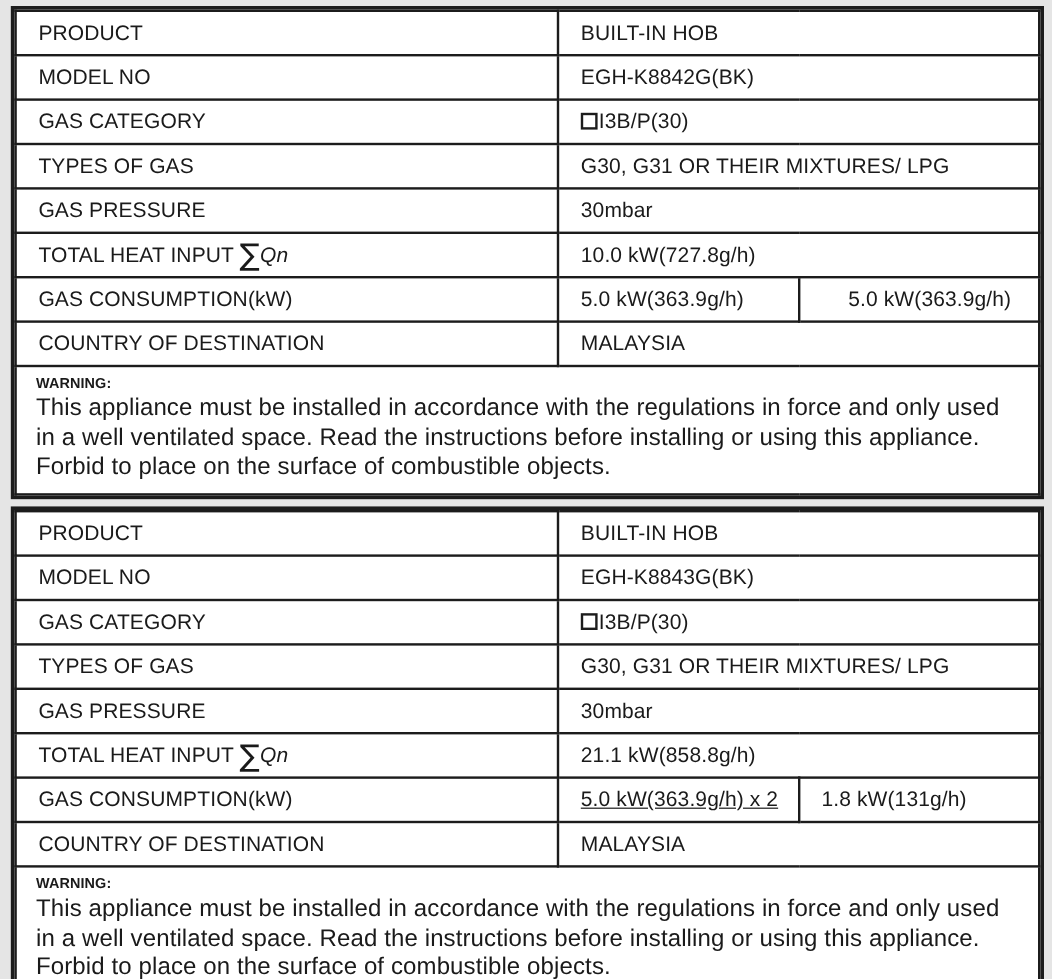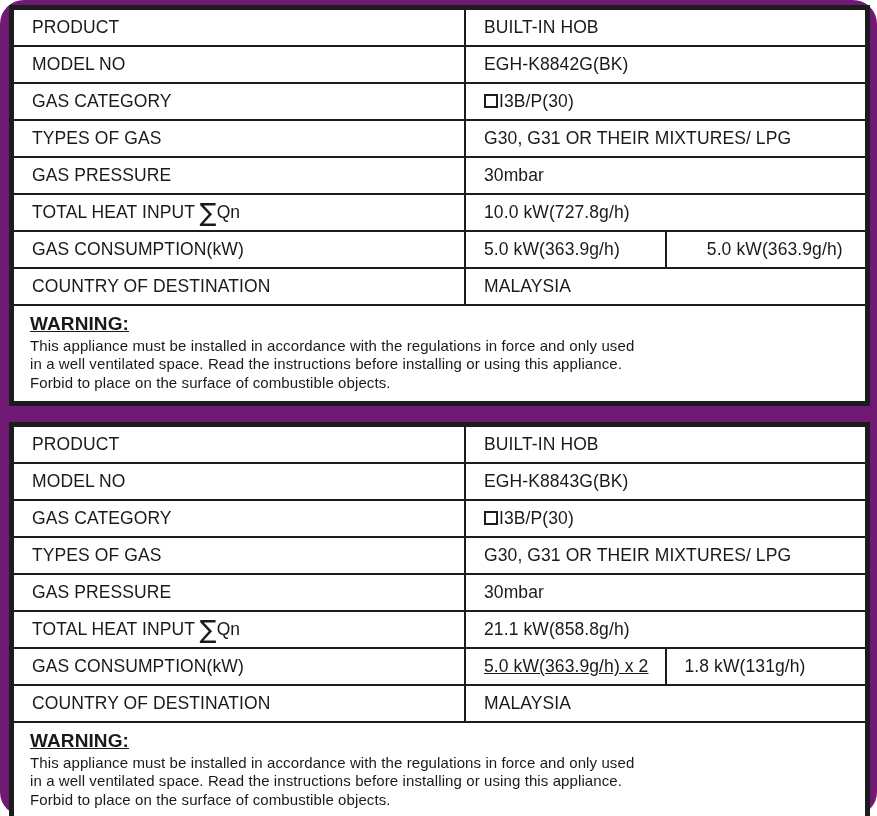--- a/index.html
+++ b/index.html
@@ -12,23 +12,22 @@
     height: 816px;
     font-family: "Liberation Sans", sans-serif;
     color: #1a1a1a;
     overflow: hidden;
   }
 
   .sheet {
     position: relative;
     width: 877px;
     height: 816px;
-    background: #701a75;
+    background: #e5e5e5;
     box-sizing: border-box;
-    border-radius: 24px;
   }
 
   .spec-table {
     position: absolute;
     left: 9px;
     width: 861px;
     border: 3px solid #1c1c1c;
     border-collapse: collapse;
     box-sizing: border-box;
     background: #ffffff;
@@ -80,20 +79,21 @@
 
   .sigma {
     font-size: 25px;
     line-height: 0;
     position: relative;
     top: 3px;
     font-family: "DejaVu Sans", sans-serif;
   }
   .qn {
     font-size: 17.5px;
+    font-style: italic;
   }
 
   .sq-glyph {
     display: inline-block;
     width: 14px;
     height: 14px;
     border: 2.5px solid #1c1c1c;
     box-sizing: border-box;
     margin-right: 1px;
     position: relative;
@@ -102,28 +102,27 @@
 
   .warn-cell {
     padding: 6px 10px 9px 16px !important;
     height: auto !important;
     line-height: 1.24 !important;
     white-space: normal !important;
     font-size: 16.5px;
   }
   .warn-title {
     font-weight: bold;
-    font-size: 19px;
+    font-size: 12px;
     display: block;
     margin-bottom: 1px;
-    text-decoration: underline;
   }
   .warn-line {
     display: block;
-    font-size: 15px;
+    font-size: 20px;
     white-space: nowrap;
   }
 </style>
 </head>
 <body>
 
 <div class="sheet">
 
   <div class="spec-table" id="table-1">
     <table>

